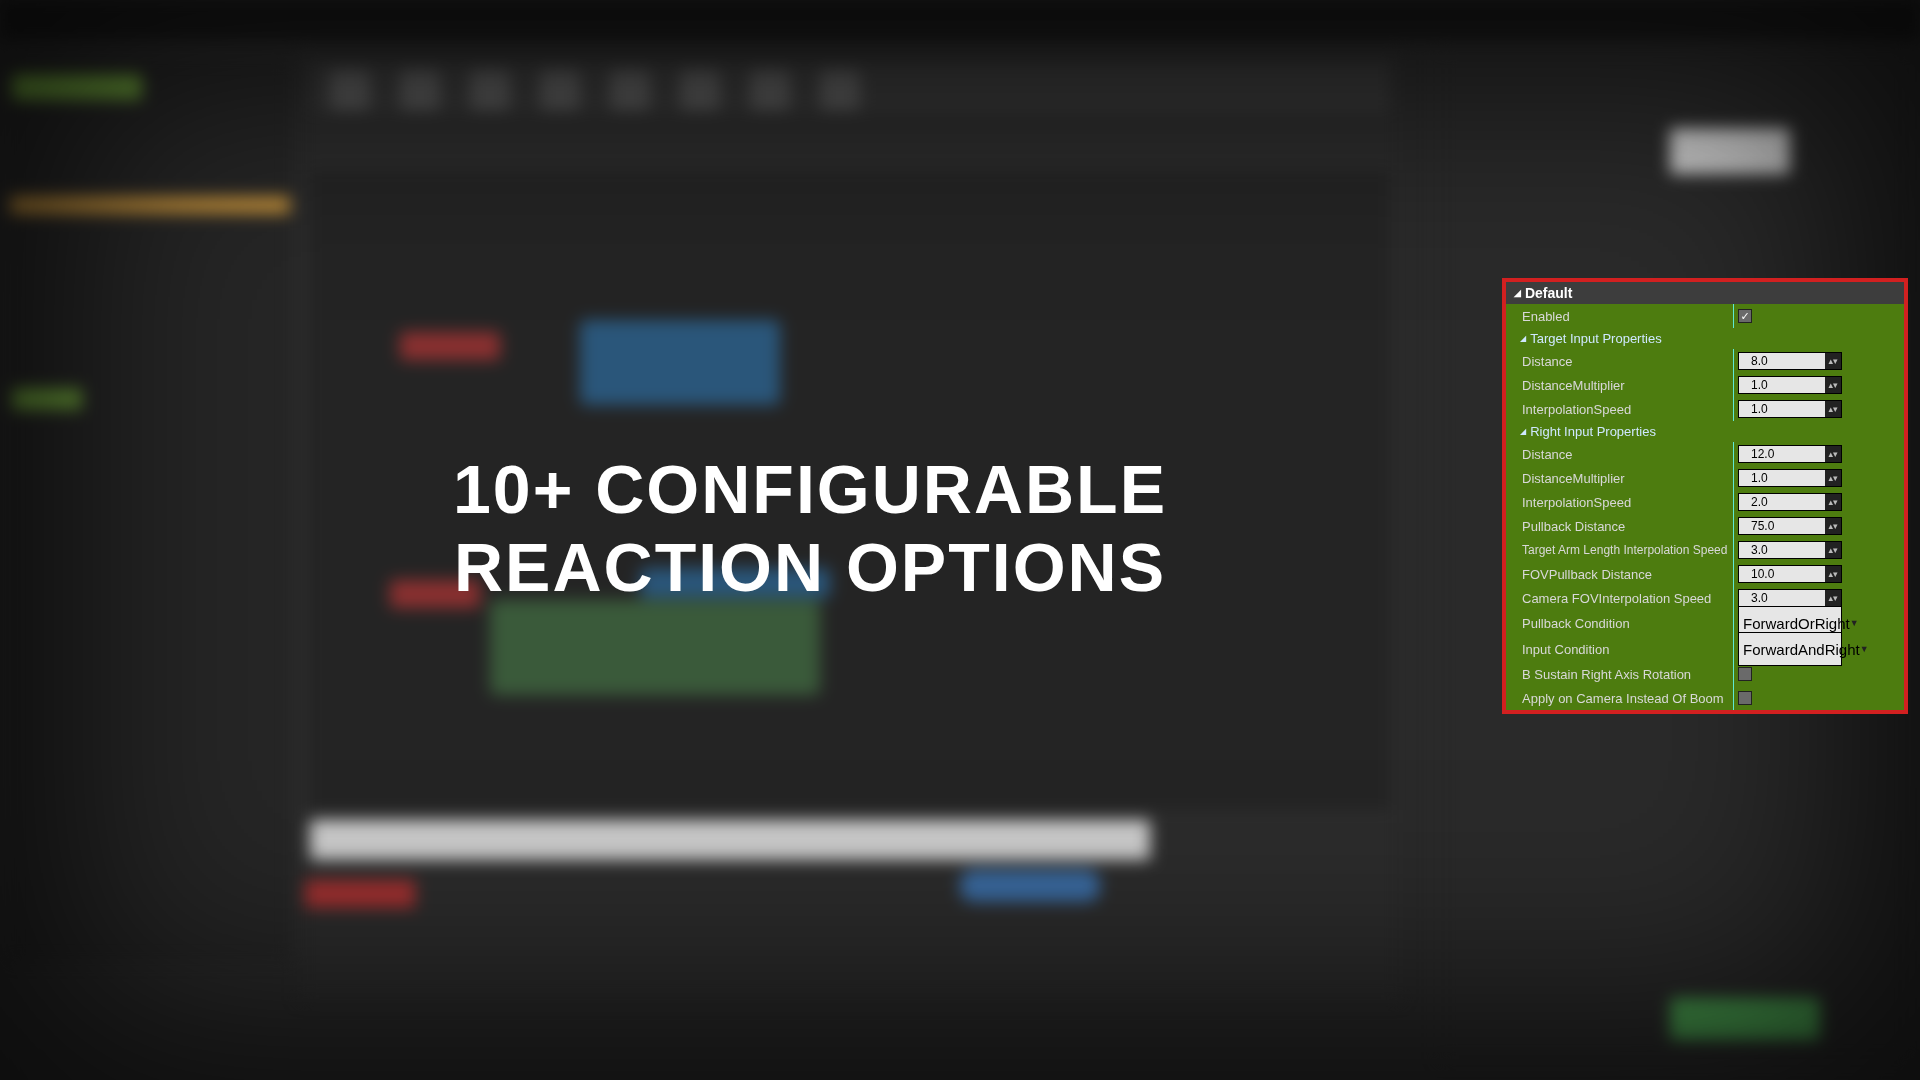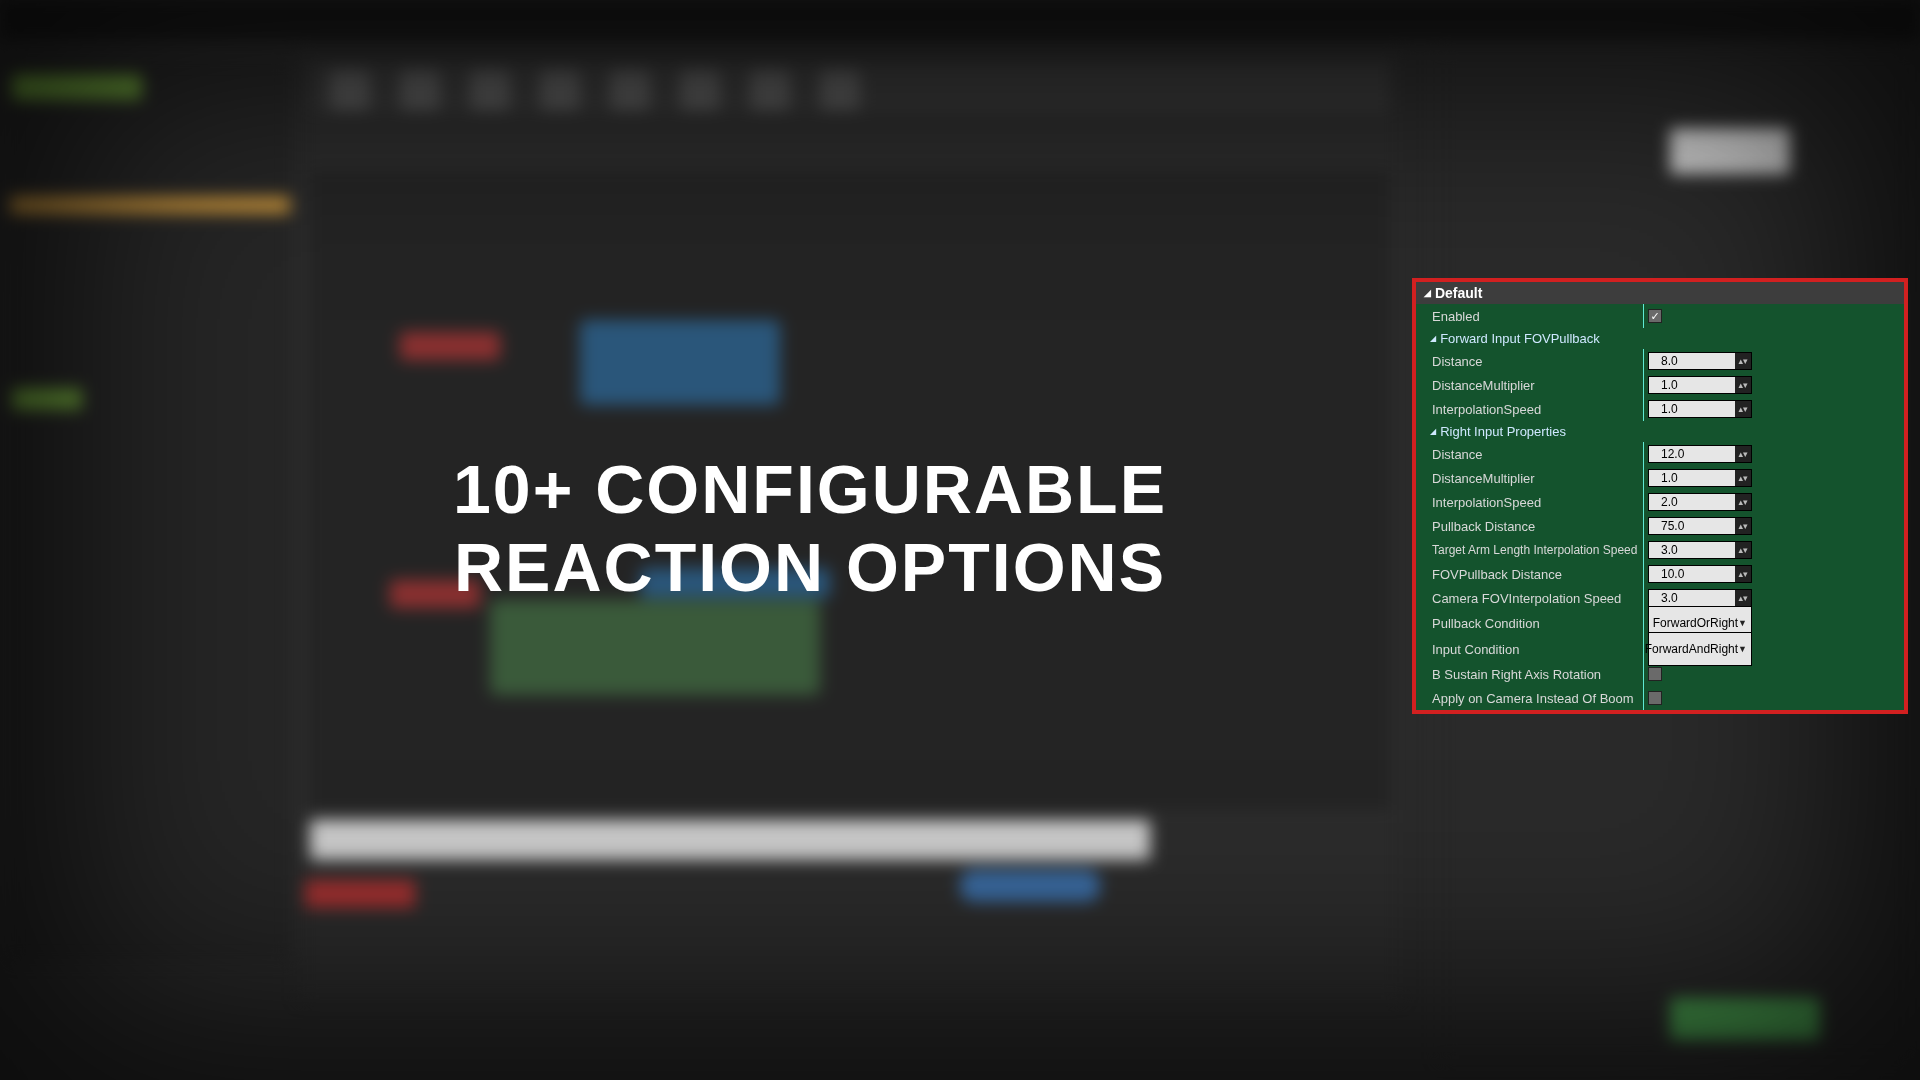--- a/index.html
+++ b/index.html
@@ -161,22 +161,22 @@
       font-weight: 900;
       letter-spacing: 2px;
       font-family: "Impact", "Arial Black", sans-serif;
       text-transform: uppercase;
     }
     .details-panel {
       position: absolute;
       z-index: 10;
       right: 12px;
       top: 278px;
-      width: 496px;
-      background: #14532d;
+      width: 406px;
+      background: #4d7c0f;
       border: 4px solid #d22020;
       font-size: 14px;
       color: #e0e0e0;
     }
     .section-header {
       background: #3d3d3d;
       padding: 3px 8px;
       font-weight: bold;
       color: #fff;
       font-size: 14px;
@@ -252,26 +252,26 @@
       align-items: center;
       line-height: 6px;
       cursor: pointer;
     }
     .dropdown {
       display: flex;
       width: 104px;
       height: 18px;
       background: #e6e6e6;
       border: 1px solid #000;
-      font-size: 12px;
+      font-size: 15px;
       color: #000;
       align-items: center;
       padding: 16px 4px;
       cursor: pointer;
-      justify-content: flex-end;
+      justify-content: flex-start;
     }
     .dropdown::after {
       content: "▼";
       font-size: 9px;
       color: #222;
     }
     .checkbox {
       width: 14px;
       height: 14px;
       background: #6a6a6a;
@@ -338,21 +338,21 @@
   </div>
 
   <div class="prop-row">
     <div class="prop-label">Enabled</div>
     <div class="prop-value">
       <div class="checkbox checked"></div>
     </div>
   </div>
 
   <div class="subsection-header">
-    <span>Forward Input FOVPullback</span>
+    <span>Target Input Properties</span>
   </div>
 
   <div class="prop-row">
     <div class="prop-label indent">Distance</div>
     <div class="prop-value">
       <div class="num-field">
         <span>8.0</span>
         <div class="num-spin">▴▾</div>
       </div>
     </div>

